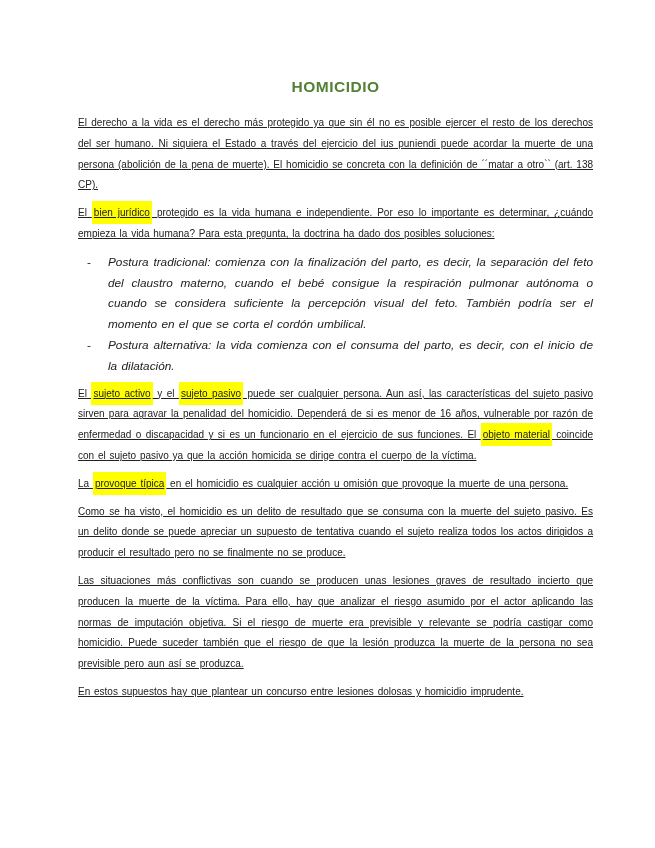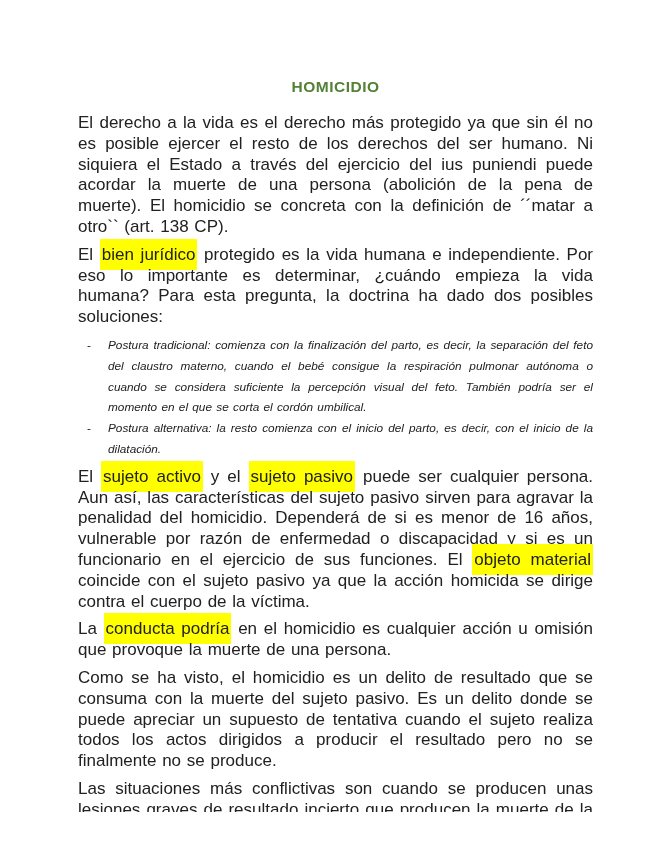--- a/index.html
+++ b/index.html
@@ -29,22 +29,23 @@
     color: var(--title-color);
     font-size: 15.5px;
     font-weight: 700;
     letter-spacing: 0.5px;
     line-height: 18px;
   }
   .para {
     margin: 0 0 7px 0;
     text-align: justify;
     line-height: 20.8px;
-    font-size: 17px;
+    font-size: 10px;
     word-spacing: 1px;
+    text-decoration: underline;
   }
   .para:last-child { margin-bottom: 0; }
   .doc-list {
     margin: 0 0 7px 0;
   }
   .doc-list-item {
     display: flex;
     font-size: 11.8px;
     line-height: 20.8px;
     word-spacing: 1px;
@@ -74,28 +75,28 @@
 
   <p class="para"><span>El </span><span class="hl">bien jurídico</span><span> protegido es la vida humana e independiente. Por eso lo importante es determinar, ¿cuándo empieza la vida humana? Para esta pregunta, la doctrina ha dado dos posibles soluciones:</span></p>
 
   <div class="doc-list">
     <div class="doc-list-item">
       <span class="bullet-marker">-</span>
       <span class="li-text">Postura tradicional: comienza con la finalización del parto, es decir, la separación del feto del claustro materno, cuando el bebé consigue la respiración pulmonar autónoma o cuando se considera suficiente la percepción visual del feto. También podría ser el momento en el que se corta el cordón umbilical.</span>
     </div>
     <div class="doc-list-item">
       <span class="bullet-marker">-</span>
-      <span class="li-text">Postura alternativa: la resto comienza con el inicio del parto, es decir, con el inicio de la dilatación.</span>
+      <span class="li-text">Postura alternativa: la vida comienza con el consuma del parto, es decir, con el inicio de la dilatación.</span>
     </div>
   </div>
 
 
   <p class="para"><span>El </span><span class="hl">sujeto activo</span><span> y el </span><span class="hl">sujeto pasivo</span><span> puede ser cualquier persona. Aun así, las características del sujeto pasivo sirven para agravar la penalidad del homicidio. Dependerá de si es menor de 16 años, vulnerable por razón de enfermedad o discapacidad y si es un funcionario en el ejercicio de sus funciones. El </span><span class="hl">objeto material</span><span> coincide con el sujeto pasivo ya que la acción homicida se dirige contra el cuerpo de la víctima.</span></p>
 
-  <p class="para"><span>La </span><span class="hl">conducta podría</span><span> en el homicidio es cualquier acción u omisión que provoque la muerte de una persona.</span></p>
+  <p class="para"><span>La </span><span class="hl">provoque típica</span><span> en el homicidio es cualquier acción u omisión que provoque la muerte de una persona.</span></p>
 
   <p class="para">Como se ha visto, el homicidio es un delito de resultado que se consuma con la muerte del sujeto pasivo. Es un delito donde se puede apreciar un supuesto de tentativa cuando el sujeto realiza todos los actos dirigidos a producir el resultado pero no se finalmente no se produce.</p>
 
   <p class="para">Las situaciones más conflictivas son cuando se producen unas lesiones graves de resultado incierto que producen la muerte de la víctima. Para ello, hay que analizar el riesgo asumido por el actor aplicando las normas de imputación objetiva. Si el riesgo de muerte era previsible y relevante se podría castigar como homicidio. Puede suceder también que el riesgo de que la lesión produzca la muerte de la persona no sea previsible pero aun así se produzca.</p>
 
   <p class="para">En estos supuestos hay que plantear un concurso entre lesiones dolosas y homicidio imprudente.</p>
 
 </div>
 
 </body></html>

